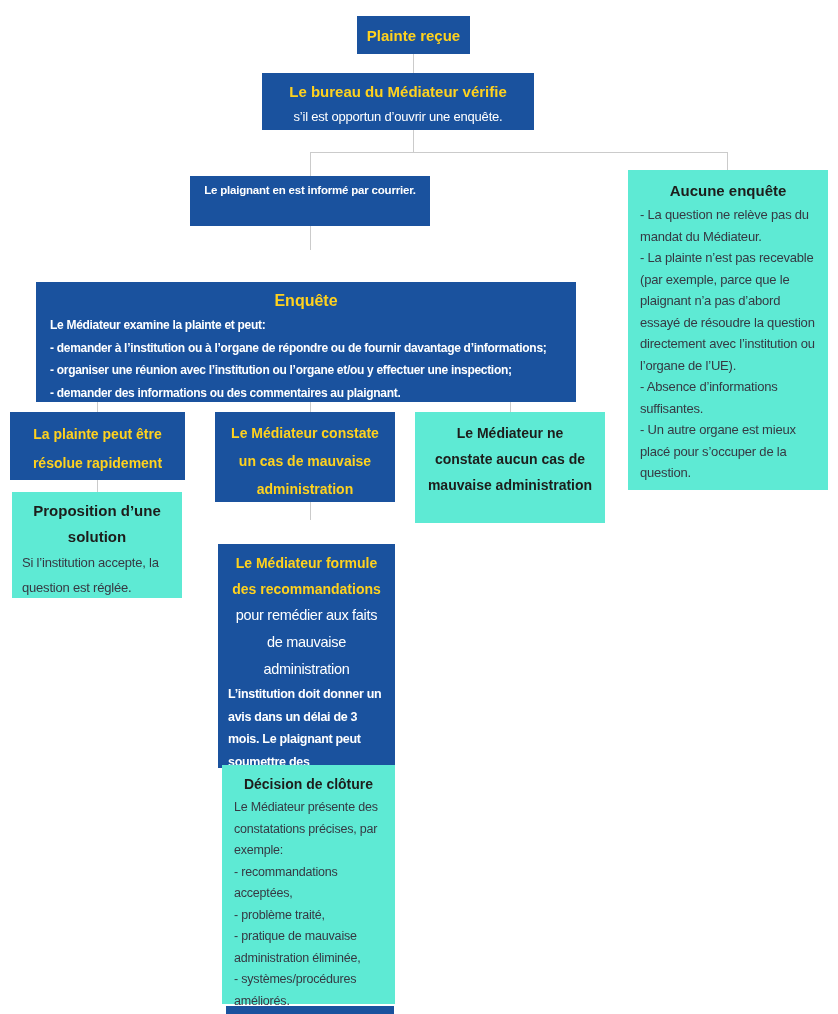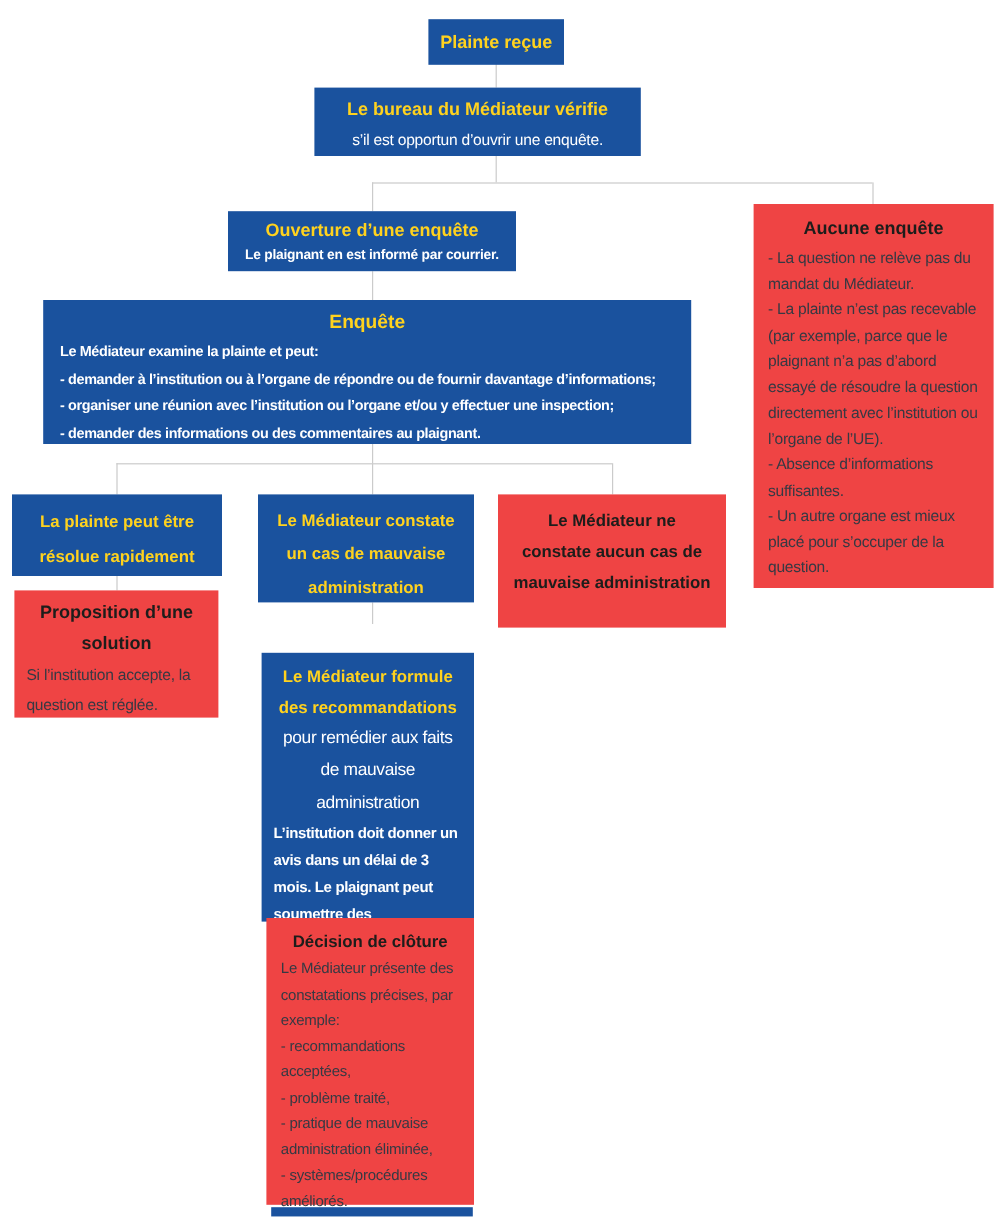--- a/index.html
+++ b/index.html
@@ -2,42 +2,42 @@
 <html><head>
 <meta charset="utf-8">
 <style>
   html,body{margin:0;padding:0;background:#ffffff;}
   #canvas{
     position:relative;width:838px;height:1014px;background:#ffffff;overflow:hidden;
     font-family:"Liberation Sans","DejaVu Sans",sans-serif;
   }
   .box{position:absolute;box-sizing:border-box;}
   .box-blue{background:#1A529E;color:#ffffff;}
-  .box-yellow{background:#ef4444;color:#363943;}
+  .box-yellow{background:#5eead4;color:#363943;}
   .t-yellow{color:#FFD21E;font-weight:bold;text-align:center;}
   .t-dark{color:#1D1D1B;font-weight:bold;text-align:center;}
   .body-white{color:#ffffff;}
   .body-dark{color:#363943;}
   .left{text-align:left;}
   .vline,.hline{position:absolute;background:#CBCBCB;}
   .vline{width:1px;}
   .hline{height:1px;}
 
   
   #b-plainte{display:flex;align-items:center;justify-content:center;font-size:15px;}
   #b-bureau{padding:7px 8px 4px 8px;}
   #b-bureau .tt{font-size:15px;line-height:24px;}
   #b-bureau .bb{font-size:13px;line-height:25px;letter-spacing:-0.2px;text-align:center;}
   #b-ouverture{padding:5px 8px;}
   #b-ouverture .tt{font-size:15px;line-height:23px;}
   #b-ouverture .bb{font-size:11.5px;line-height:19px;letter-spacing:-0.2px;text-align:center;font-weight:600;}
   #b-aucune{padding:8px 12px;}
   #b-aucune .tt{font-size:15px;line-height:26px;}
   #b-aucune .it{font-size:13px;line-height:21.5px;letter-spacing:-0.2px;}
-  #b-enquete{padding:6px 14px;}
+  #b-enquete{padding:6px 14px;margin-top:32px;}
   #b-enquete .tt{font-size:16px;line-height:26px;}
   #b-enquete .it{font-size:12px;line-height:22.5px;letter-spacing:-0.3px;font-weight:600;}
   #b-resolue{padding:8px 8px;font-size:14px;line-height:29px;}
   #b-constate{padding:7px 8px;font-size:14px;line-height:28px;}
   #b-neconstate{padding:8px 12px;font-size:14px;line-height:26px;}
   #b-proposition{padding:6px 10px;}
   #b-proposition .tt{font-size:15px;line-height:26px;}
   #b-proposition .bb{font-size:13px;line-height:25px;letter-spacing:-0.2px;}
   #b-formule{padding:6px 10px;margin-top:24px;}
   #b-formule .tt{font-size:14px;line-height:26px;}
@@ -70,21 +70,20 @@
   <div id="b-plainte" class="box box-blue t-yellow" style="left:357px;top:16px;width:113px;height:38px;">
     <span>Plainte reçue</span>
   </div>
 
   <div id="b-bureau" class="box box-blue" style="left:262px;top:73px;width:272px;height:57px;">
     <div class="tt t-yellow">Le bureau du Médiateur vérifie</div>
     <div class="bb body-white">s’il est opportun d’ouvrir une enquête.</div>
   </div>
 
   <div id="b-ouverture" class="box box-blue" style="left:190px;top:176px;width:240px;height:50px;">
-    <div class="tt t-yellow">Ouverture d’une enquête</div>
     <div class="bb body-white">Le plaignant en est informé par courrier.</div>
   </div>
 
   <div id="b-aucune" class="box box-yellow" style="left:628px;top:170px;width:200px;height:320px;">
     <div class="tt t-dark">Aucune enquête</div>
     <div class="it body-dark left">- La question ne relève pas du mandat du Médiateur.</div>
     <div class="it body-dark left">- La plainte n’est pas recevable (par exemple, parce que le plaignant n’a pas d’abord essayé de résoudre la question directement avec l’institution ou l’organe de l’UE).</div>
     <div class="it body-dark left">- Absence d’informations suffisantes.</div>
     <div class="it body-dark left">- Un autre organe est mieux placé pour s’occuper de la question.</div>
   </div>

